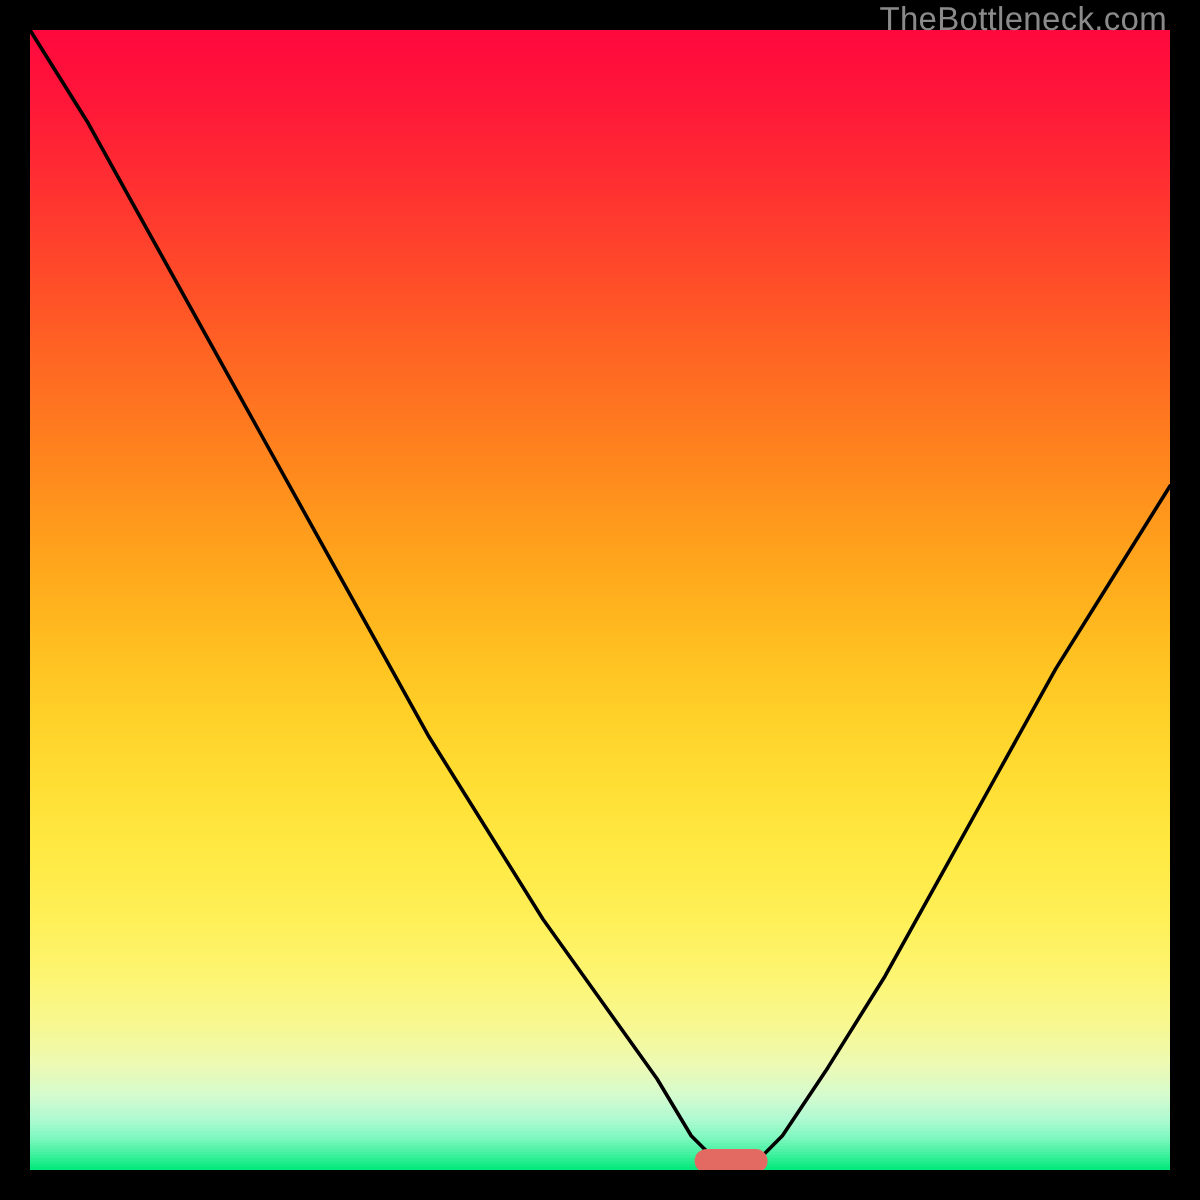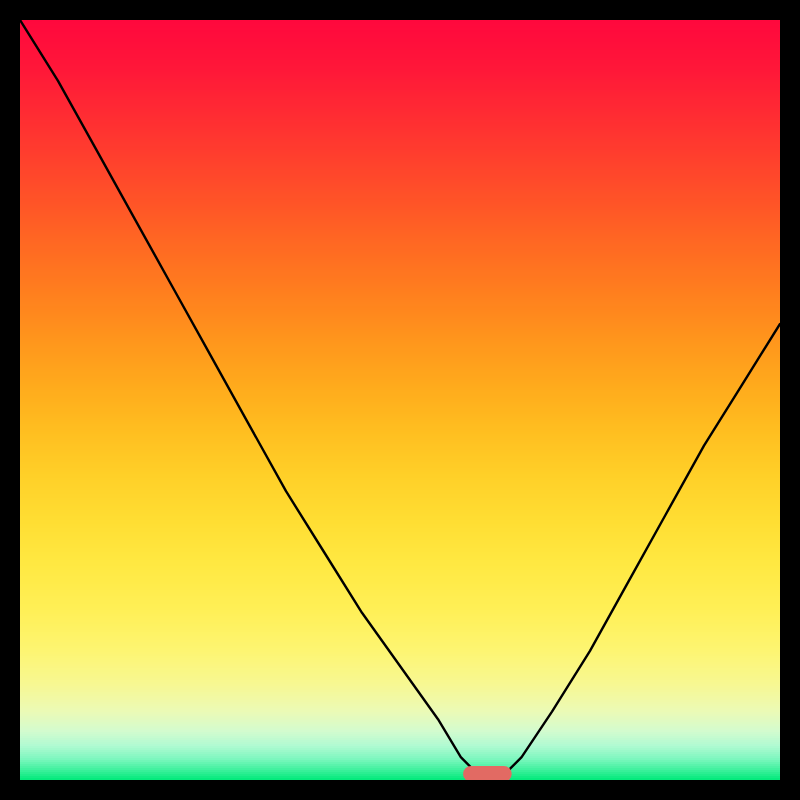--- a/index.html
+++ b/index.html
@@ -436,14 +436,15 @@
       <div class="band" style="top: 752px; height: 2.5px; background: rgb(43, 238, 146);"></div>
       <div class="band" style="top: 754px; height: 2.5px; background: rgb(31, 237, 139);"></div>
       <div class="band" style="top: 756px; height: 2.5px; background: rgb(18, 235, 132);"></div>
       <div class="band" style="top: 758px; height: 2.5px; background: rgb(6, 234, 125);"></div>
       <svg class="svg-layer" id="svg-layer" viewBox="0 0 760 760" preserveAspectRatio="none">
         <path d="M0.00 0.00 L38.00 60.80 L76.00 129.20 L114.00 197.60 L152.00 266.00 L190.00 334.40 L228.00 402.80 L266.00 471.20 L304.00 532.00 L342.00 592.80 L380.00 646.00 L418.00 699.20 L440.80 737.20 L456.00 752.40 L463.60 756.20 L471.20 756.20 L486.40 752.40 L501.60 737.20 L532.00 691.60 L570.00 630.80 L608.00 562.40 L646.00 494.00 L684.00 425.60 L722.00 364.80 L760.00 304.00" fill="none" stroke="#000" stroke-width="2.4" stroke-linecap="round" stroke-linejoin="round"></path>
         <rect x="443.08" y="745.92" width="48.64" height="16.00" rx="8.00" ry="8.00" fill="#e26a63"></rect>
       </svg>
   </div>
 
+  <div class="watermark">TheBottleneck.com</div>
 
 </div>
 
 </body></html>

